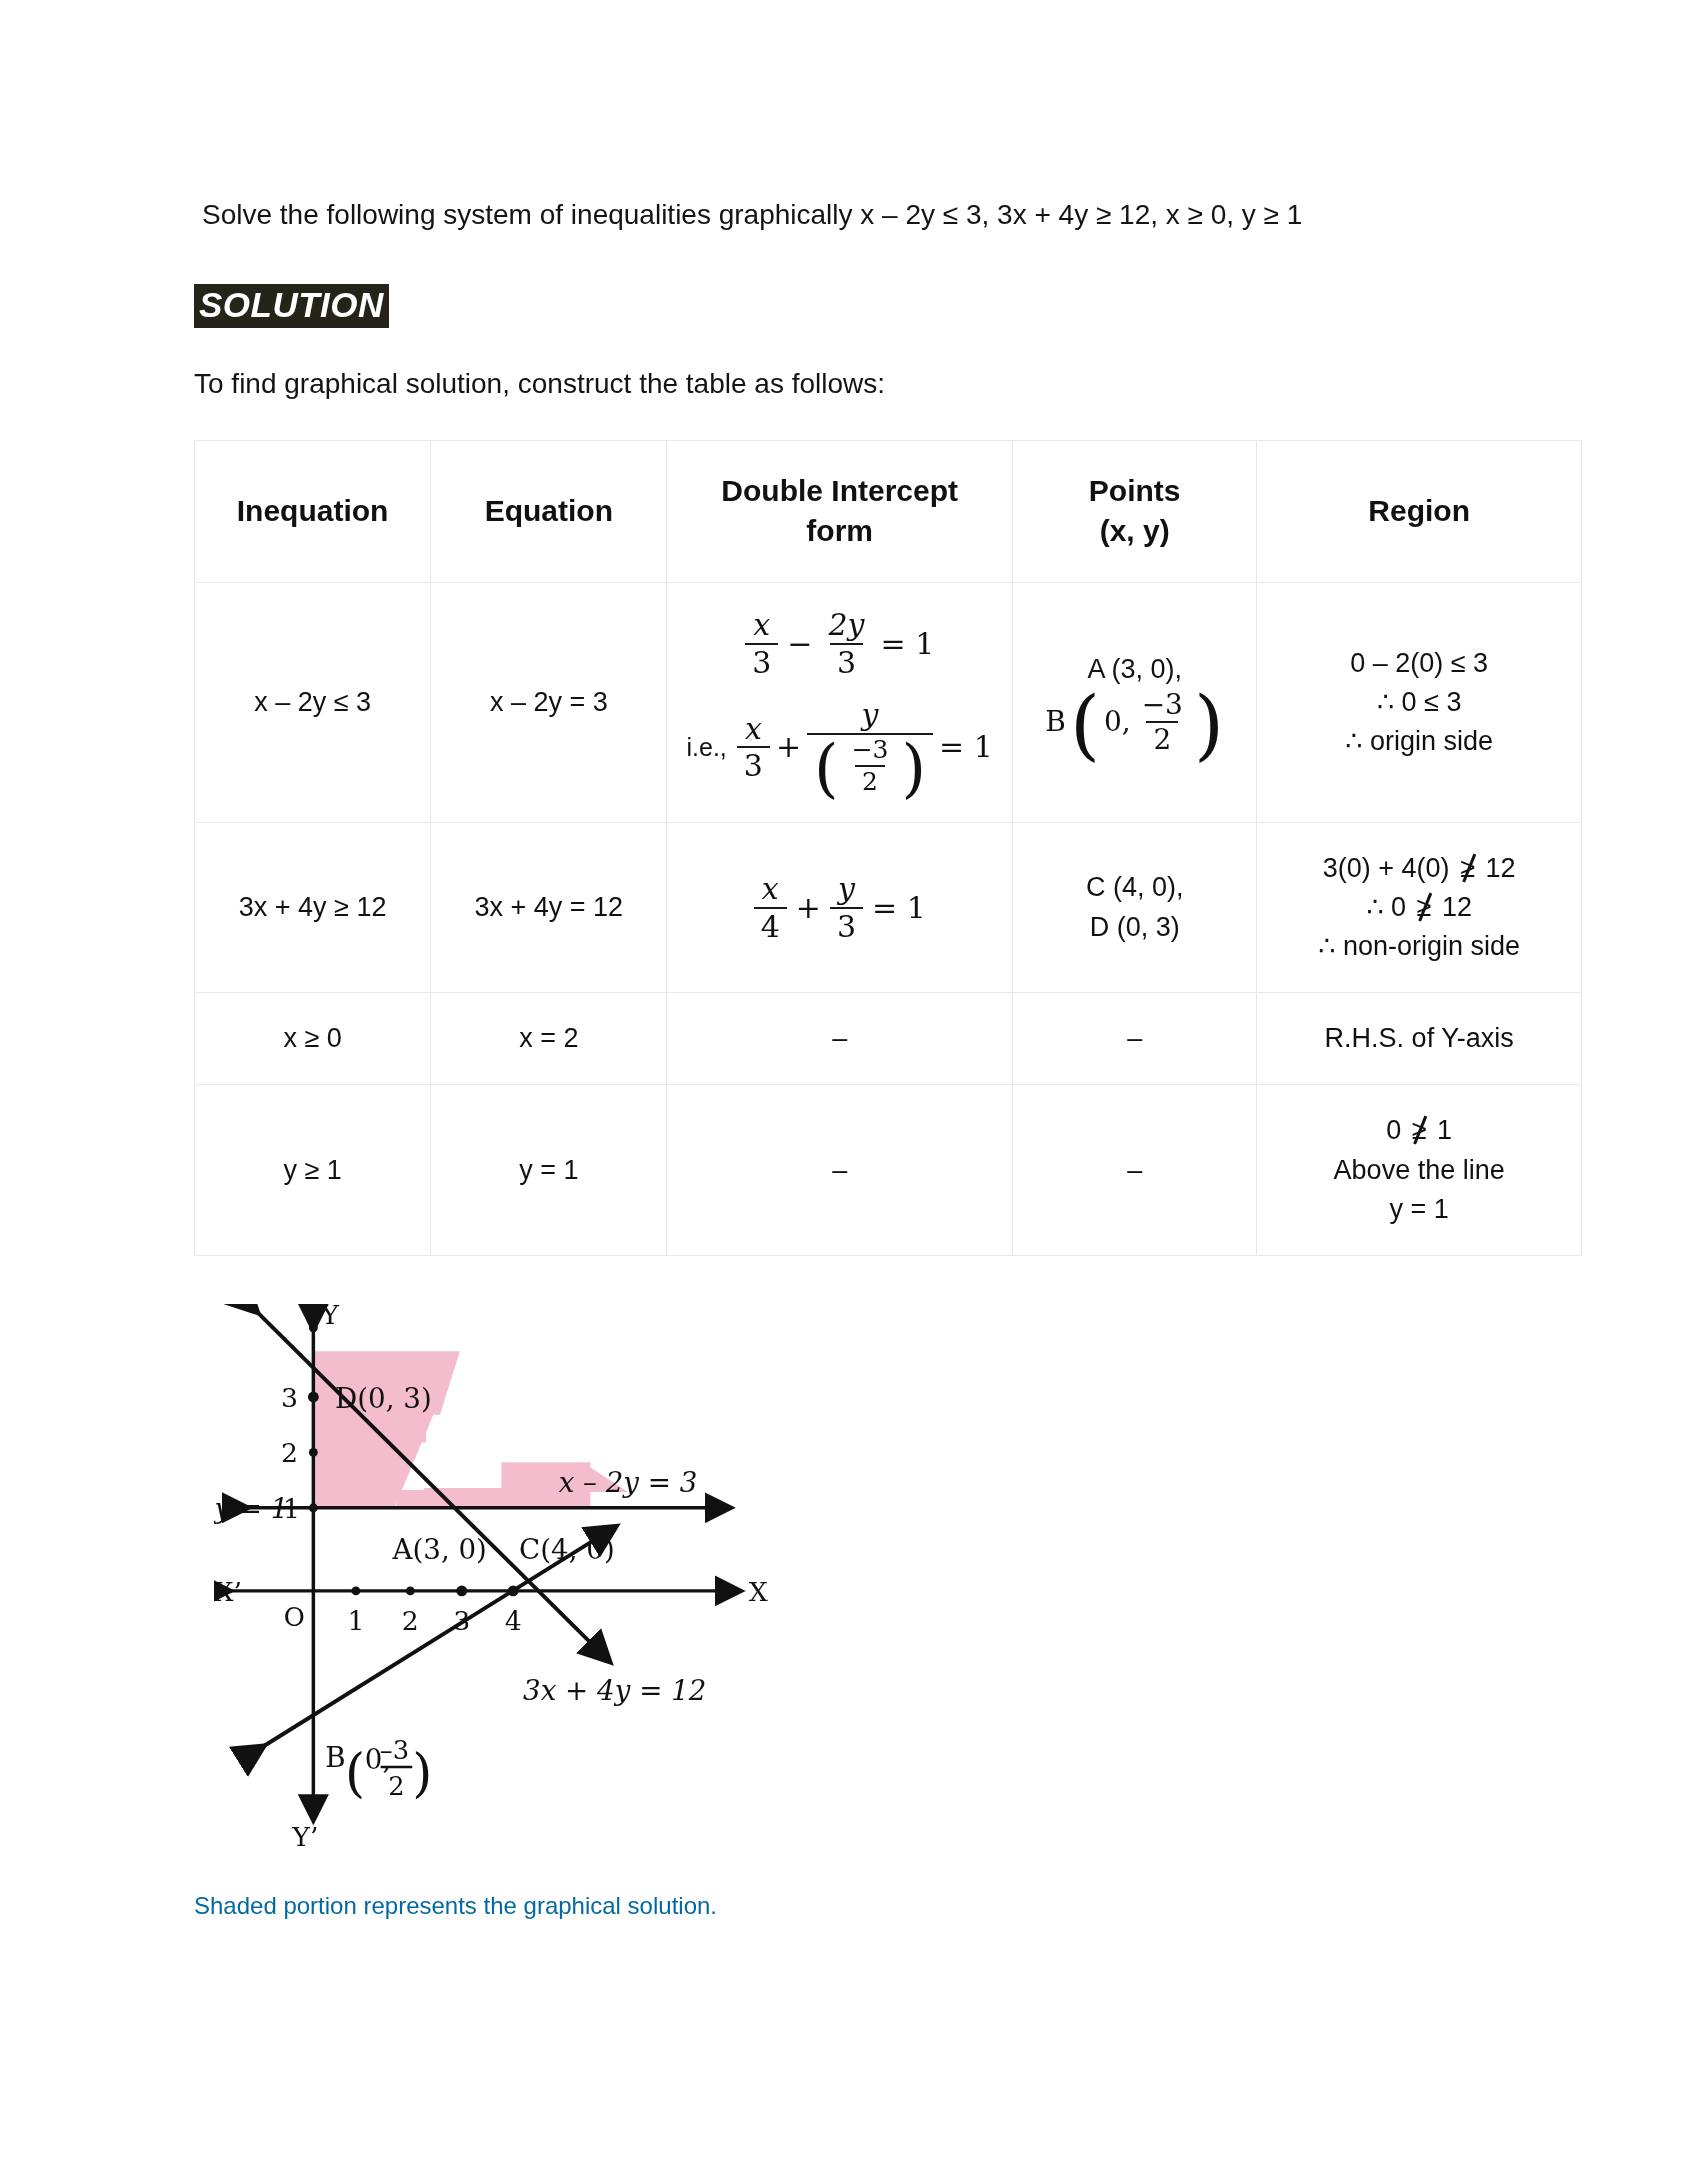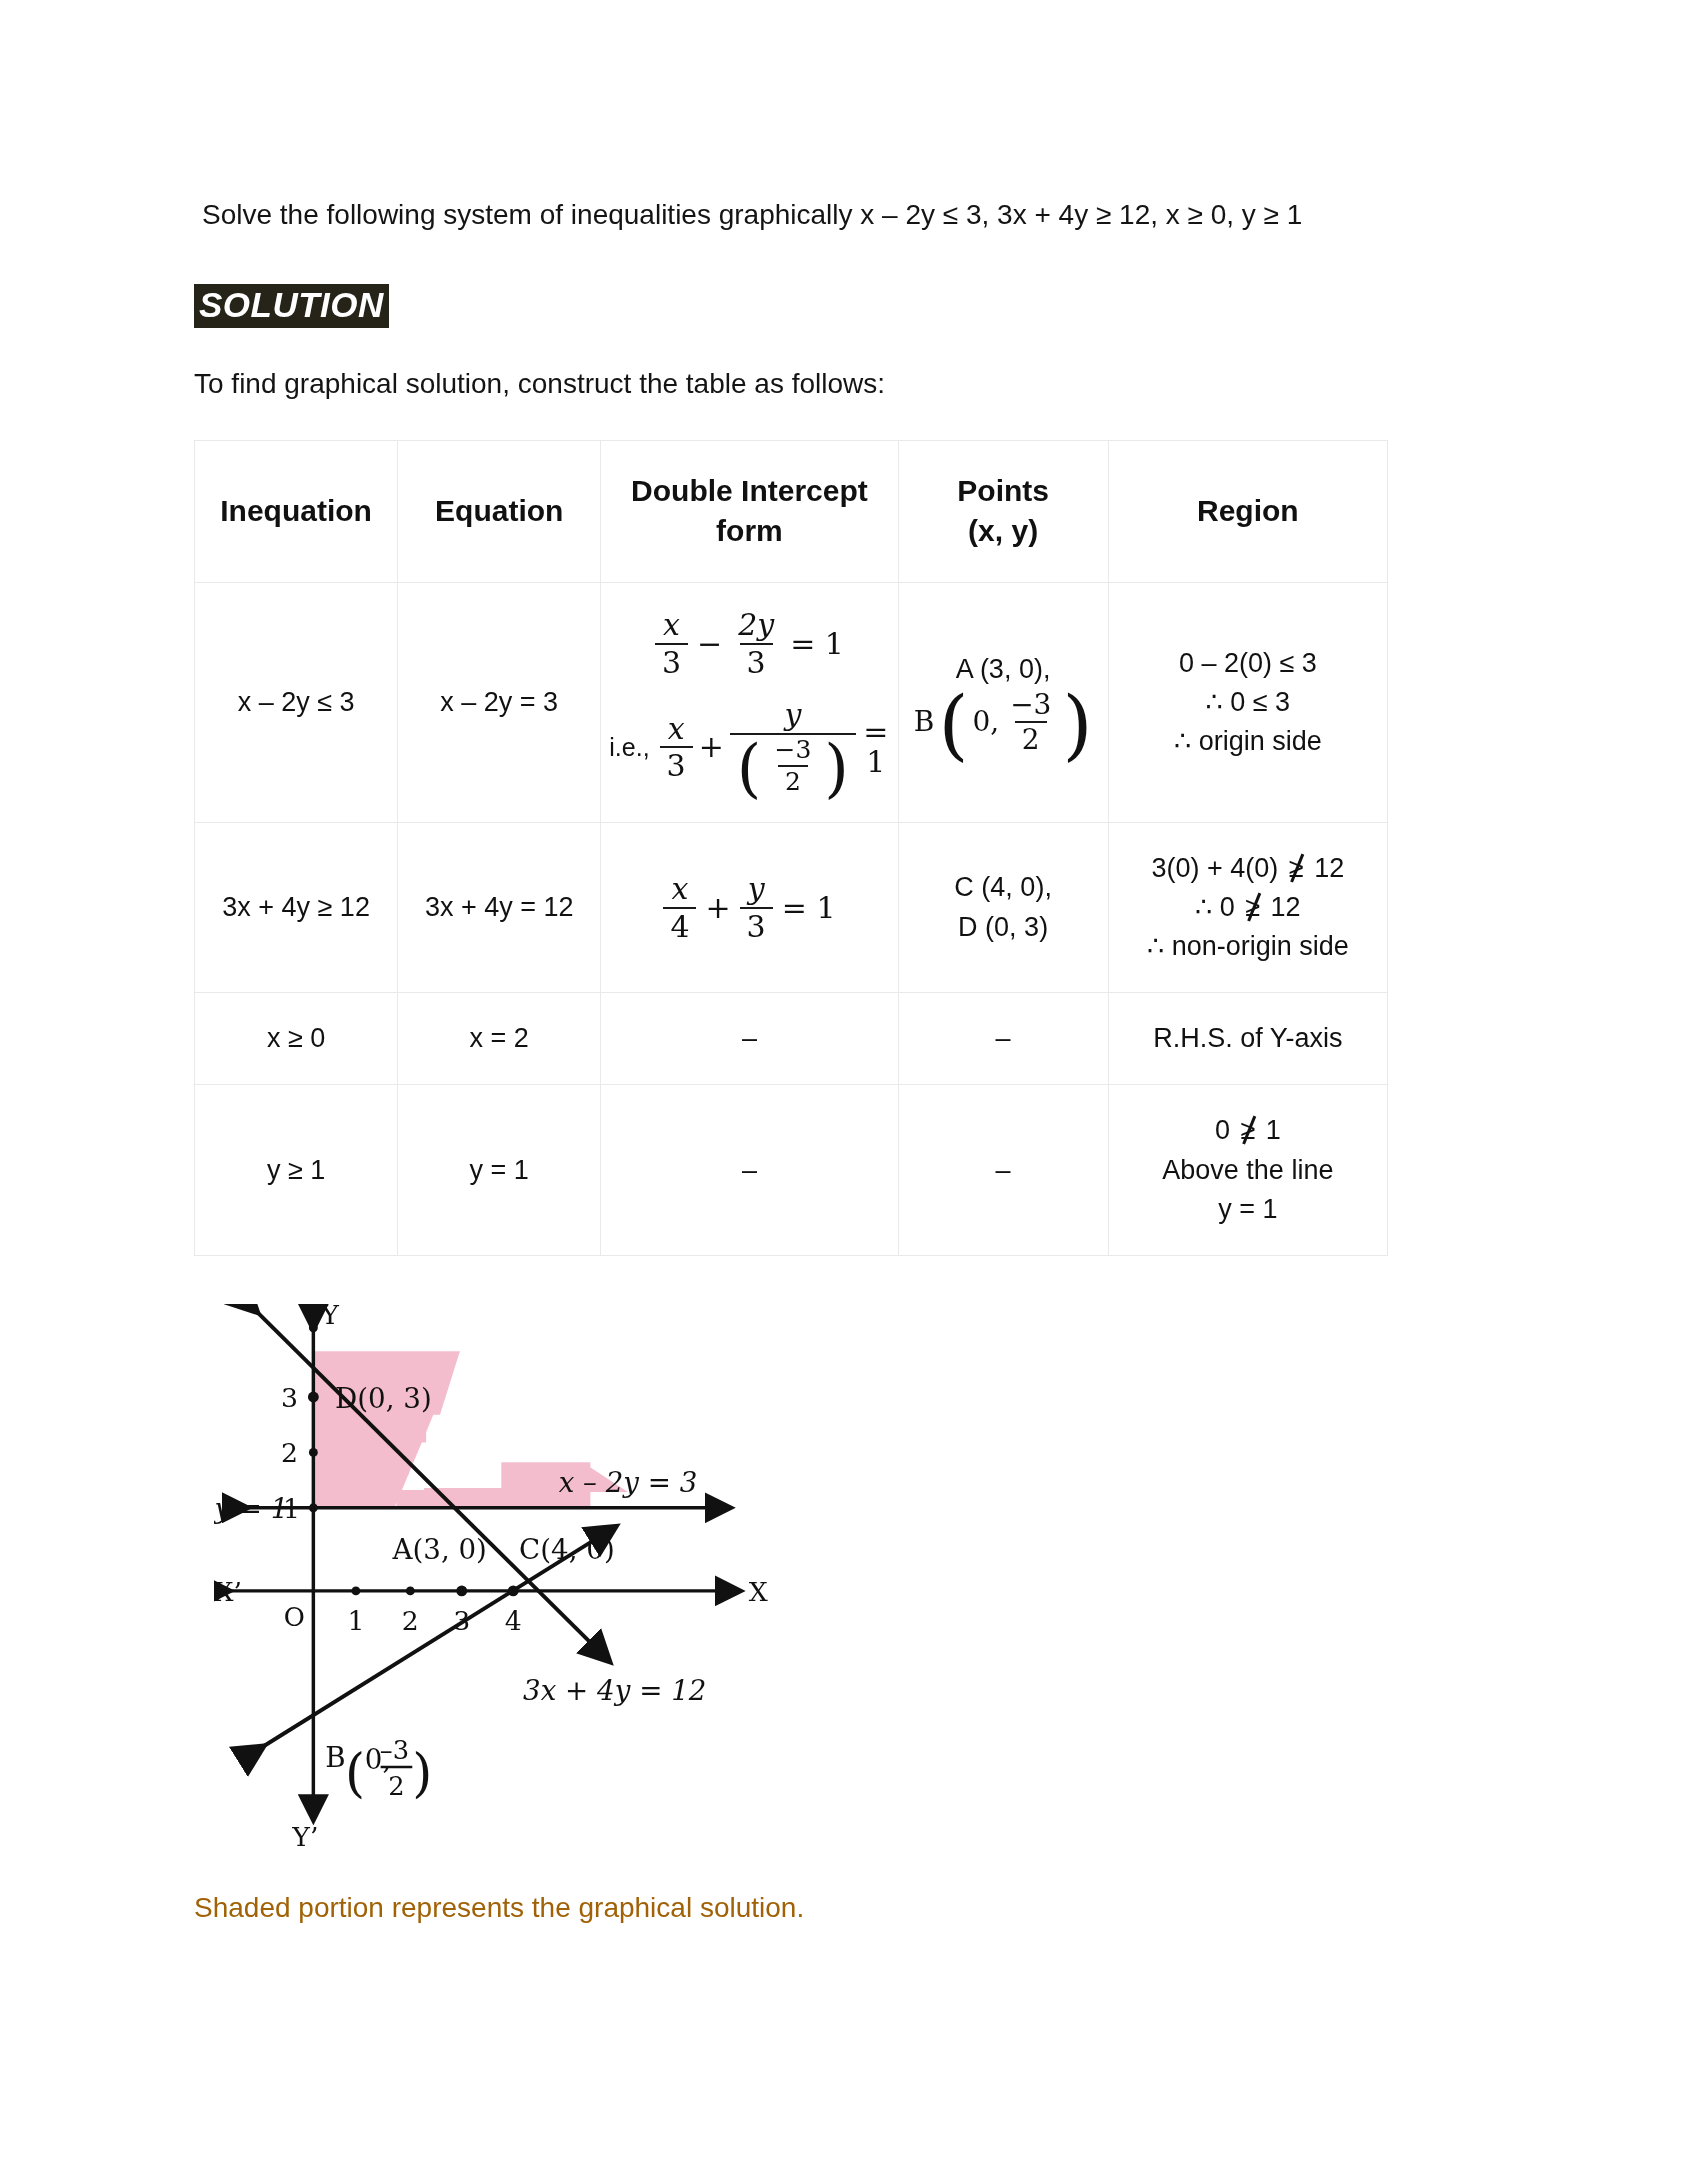--- a/index.html
+++ b/index.html
@@ -66,21 +66,21 @@
   .lead-text {
     font-size: 28px;
     color: #141414;
     margin-top: 40px;
   }
 
   
   table.calc-table {
     border-collapse: collapse;
     margin-top: 40px;
-    width: 1194px;
+    width: 1388px;
     table-layout: fixed;
     background: #ffffff;
   }
   table.calc-table td, table.calc-table th {
     border: 1px solid #e9e9e9;
     text-align: center;
     vertical-align: middle;
     color: #111111;
   }
   table.calc-table thead th {
@@ -180,22 +180,22 @@
   .graph-area {
     position: relative;
     margin-top: 48px;
     margin-left: 20px;
     width: 634px;
     height: 554px;
   }
   .graph-area svg { display: block; }
 
   .footer-text {
-    font-size: 28px;
-    color: #a16207;
+    font-size: 24px;
+    color: #0369a1;
     margin-top: 34px;
   }
 </style>
 </head>
 <body>
 
 <div class="page">
   <div class="content">
 
 

